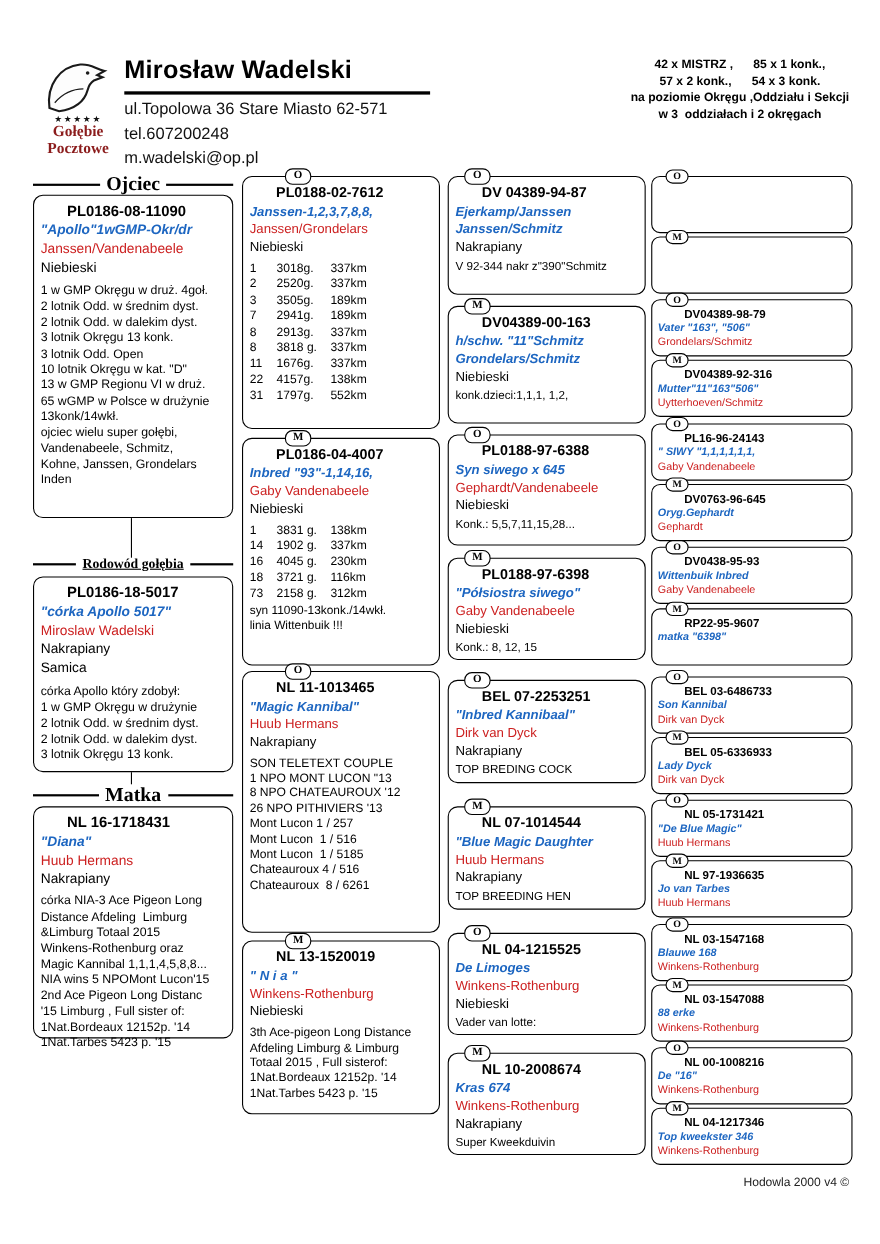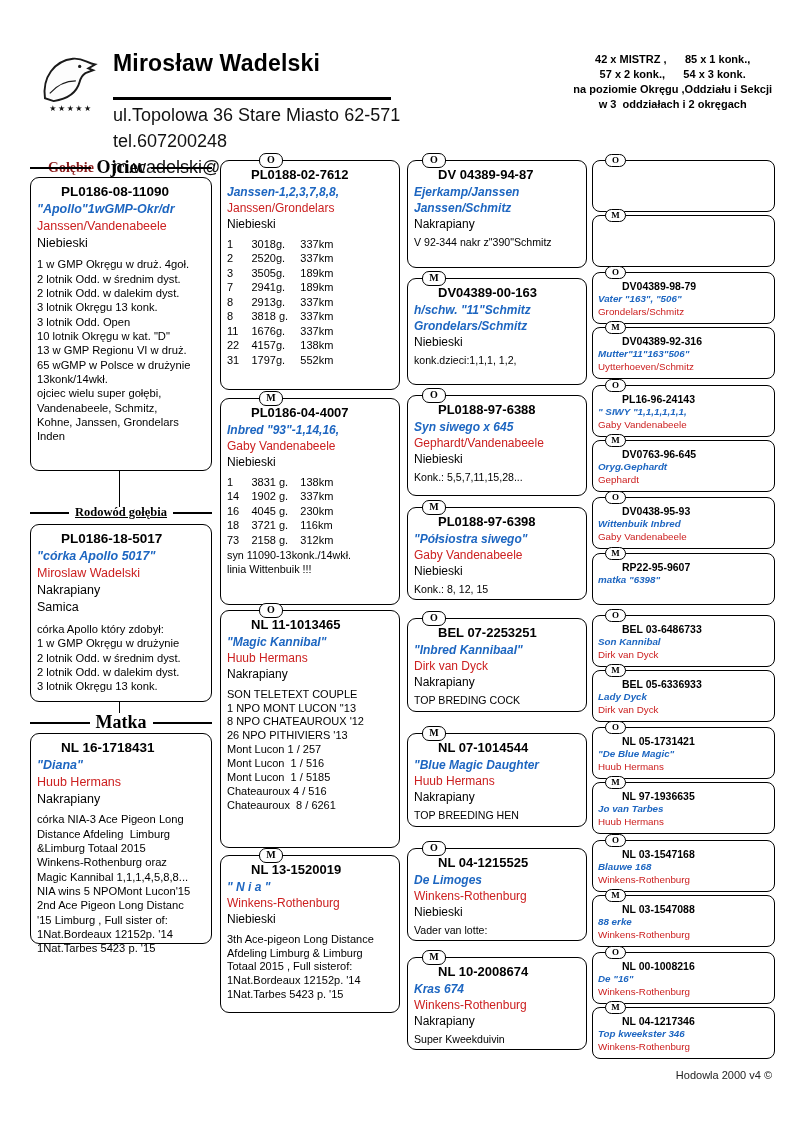--- a/index.html
+++ b/index.html
@@ -4,24 +4,24 @@
 <style>
   * { margin:0; padding:0; box-sizing:border-box; }
   :root { --blue:#1d66c1; --red:#cc2020; --ink:#000; --maroon:#8b1c1c; }
   body { background:#fff; font-family:"Liberation Sans", sans-serif; color:#000; }
   .page { position:relative; width:800px; height:1131px; background:#fff; overflow:hidden; }
 
   
   .logo { position:absolute; left:30px; top:50px; width:82px; text-align:center; }
   .logo svg { display:block; margin:0 auto; }
   .logo-stars { font-size:8px; letter-spacing:1.5px; color:#111; line-height:1; margin-top:1px; }
-  .logo-line { font-family:"Liberation Serif", serif; font-weight:bold; font-size:14px; color:var(--maroon); line-height:1.1;margin-top:47px; }
+  .logo-line { font-family:"Liberation Serif", serif; font-weight:bold; font-size:14px; color:var(--maroon); line-height:1.1; }
   .owner { position:absolute; left:113px; top:50px; }
-  .owner h1 { font-size:23px; font-weight:bold; letter-spacing:.2px; border-bottom:3px solid #000; padding-bottom:20px; width:278px; white-space:nowrap; }
-  .owner .addr { font-size:18px; margin-top:5px; color:#111; }
+  .owner h1 { font-size:23px; font-weight:bold; letter-spacing:.2px; border-bottom:3px solid #000; padding-bottom:6px; width:278px; white-space:nowrap; }
+  .owner .addr { font-size:15px; margin-top:5px; color:#111; }
   .stats { position:absolute; right:28px; top:52px; text-align:center; font-size:11px; font-weight:bold; line-height:1.35; }
   .stats div { white-space:pre; }
 
   
   .col { position:absolute; top:155px; }
   .col1 { left:30px;  width:182px; height:990px; }
   .col2 { left:220px; width:180px; height:990px; }
   .col3 { left:407px; width:180px; height:990px; }
   .col4 { left:592px; width:183px; height:990px; }
 

